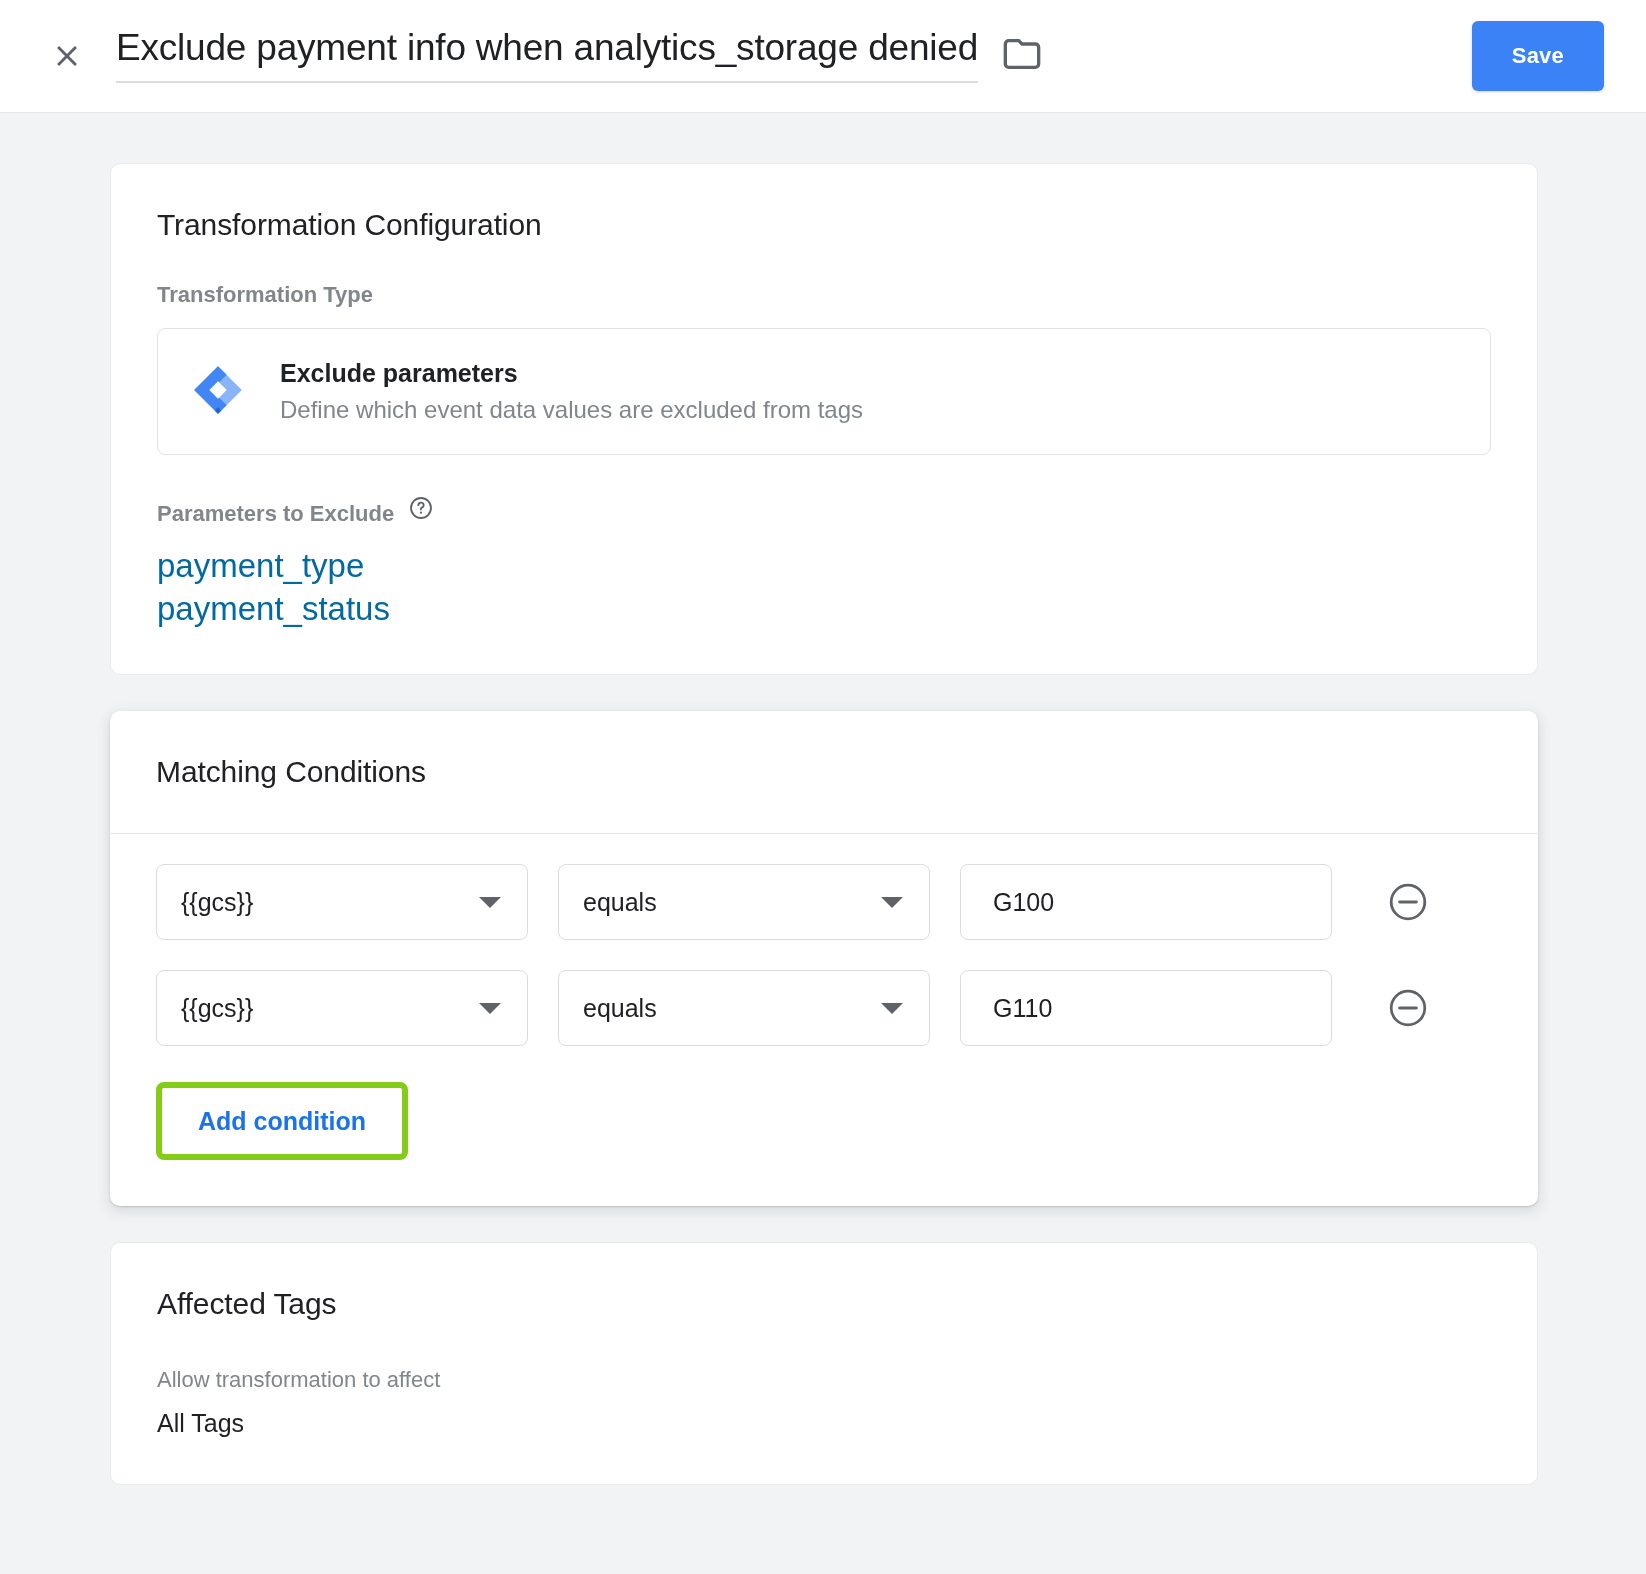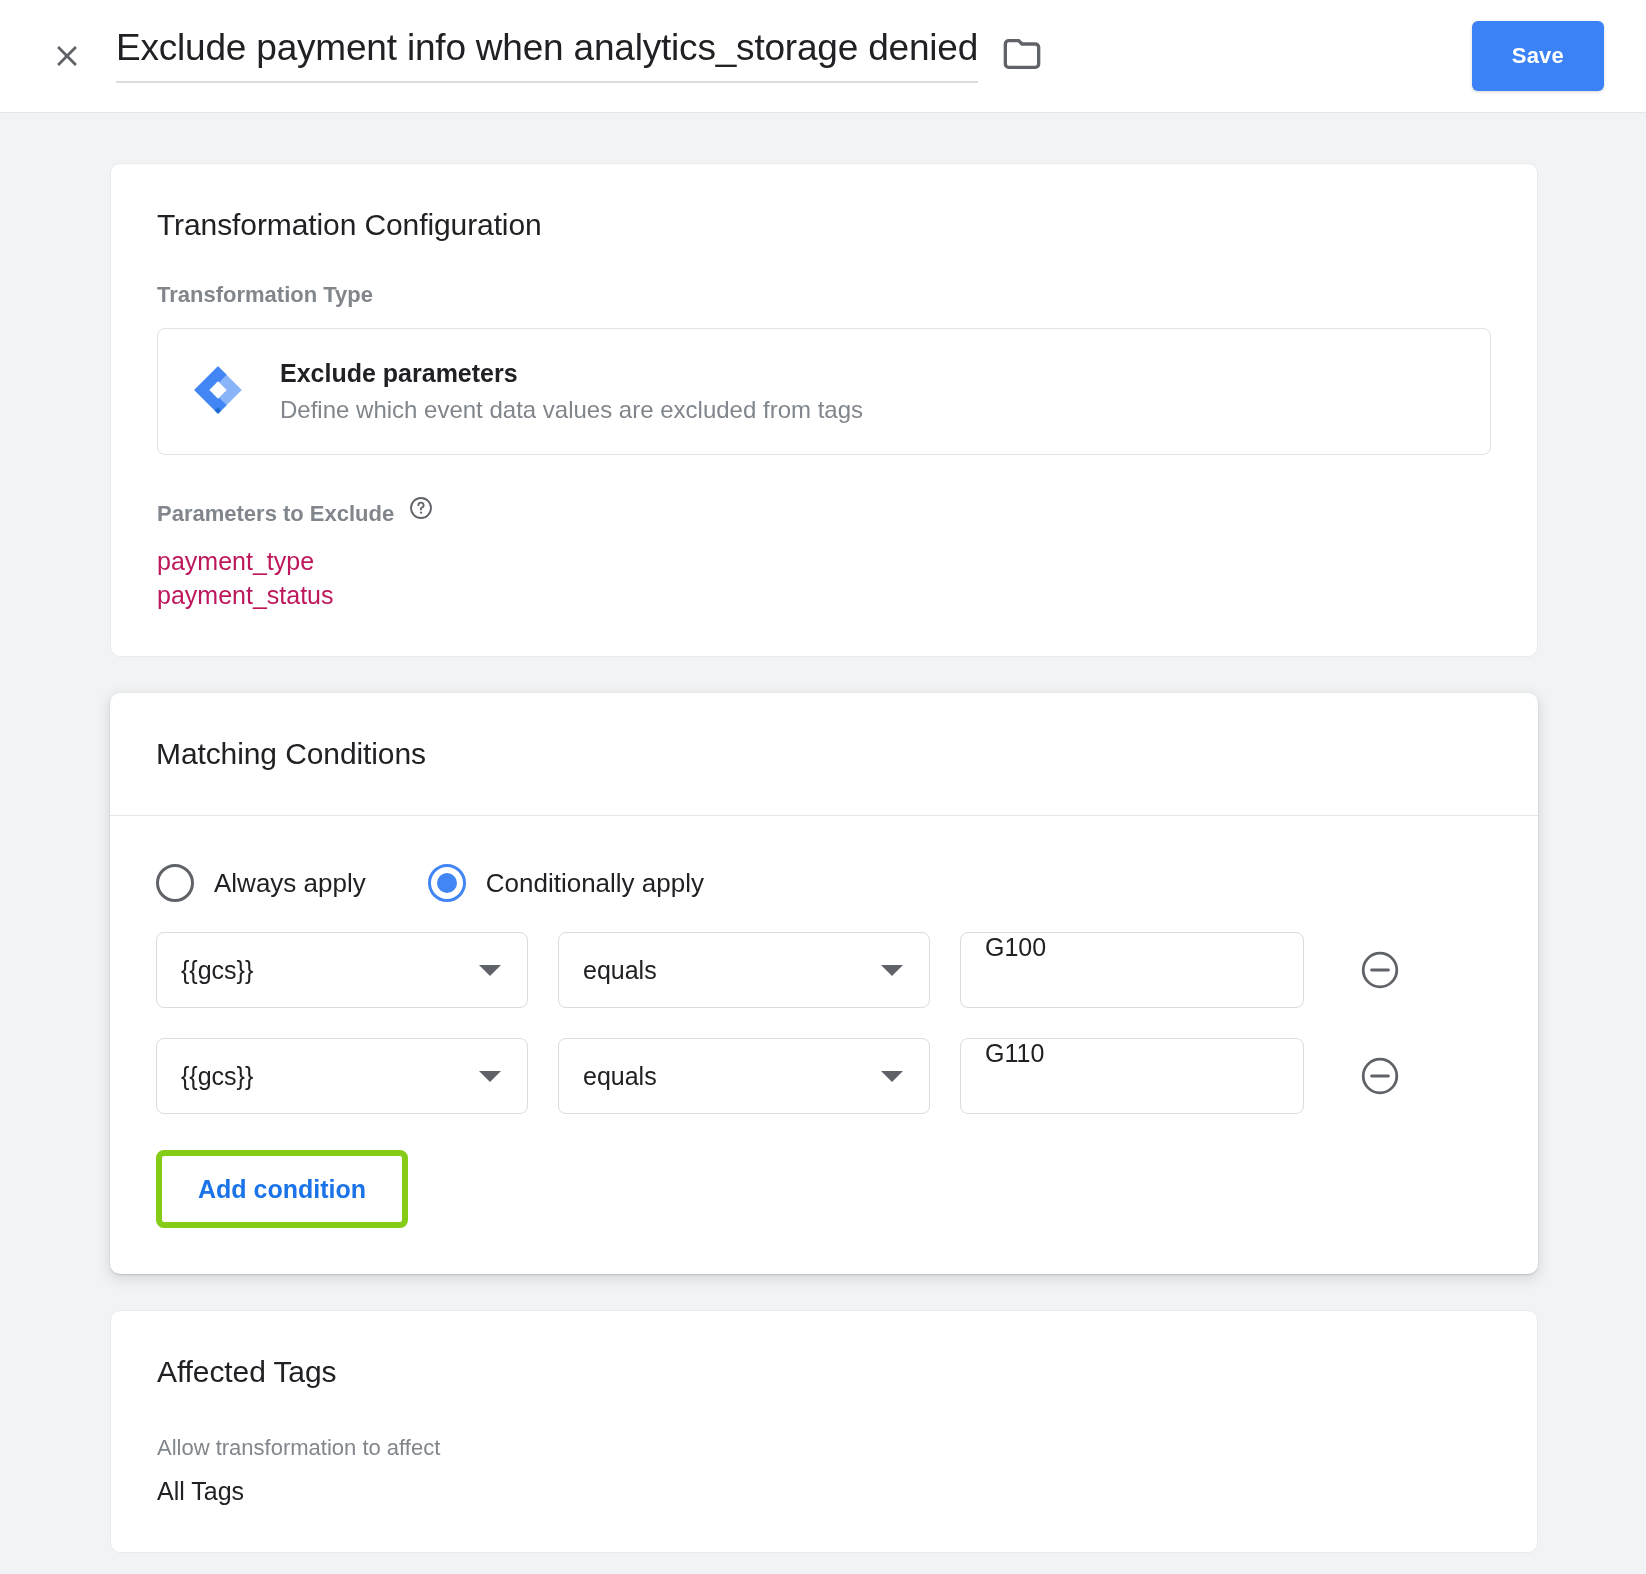--- a/index.html
+++ b/index.html
@@ -118,22 +118,22 @@
     font-weight: bold;
     color: #202124;
     margin-bottom: 8px;
   }
   .type-text-sub {
     font-size: 24px;
     color: #80868b;
   }
 
   .param-value {
-    font-size: 25px;
-    color: #be185d;
+    font-size: 33px;
+    color: #0369a1;
     margin-top: 5px;
   }
   .param-value:first-of-type { margin-top: 10px; }
 
   
   .radio-row {
     display: flex;
     align-items: center;
     padding-top: 48px;
     gap: 62px;
@@ -181,27 +181,28 @@
   .caret {
     position: absolute;
     right: 26px;
     width: 0; height: 0;
     border-left: 11px solid transparent;
     border-right: 11px solid transparent;
     border-top: 11px solid #5f6368;
   }
   .value-box {
     display: flex;
-    align-items: flex-start;
+    align-items: center;
     border: 1px solid #dadce0;
     border-radius: 8px;
     height: 76px;
-    width: 344px;
+    width: 372px;
     background: #fff;
     overflow: hidden;
+    padding-left: 8px;
   }
   .value-input {
     flex: 1 1 auto;
     border: none;
     outline: none;
     font-size: 25px;
     color: #202124;
     padding: 0 24px;
     background: transparent;
     font-family: "Liberation Sans", sans-serif;
@@ -310,32 +311,20 @@
         <div class="param-value">payment_type</div>
         <div class="param-value">payment_status</div>
 
       </div>
     </div>
 
     <div class="card elevated">
       <div class="card-title">Matching Conditions</div>
       <div class="card-body">
 
-        <div class="radio-row">
-          <div class="radio-item">
-            <span class="radio-outer"></span>
-            <span class="radio-label">Always apply</span>
-          </div>
-          <div class="radio-item">
-            <span class="radio-outer checked">
-              <span class="radio-dot"></span>
-            </span>
-            <span class="radio-label">Conditionally apply</span>
-          </div>
-        </div>
 
         
         <div class="cond-row">
           <div class="select-box var">
             <span class="select-text">{{gcs}}</span>
             <span class="caret"></span>
           </div>
           <div class="select-box op">
             <span class="select-text">equals</span>
             <span class="caret"></span>

